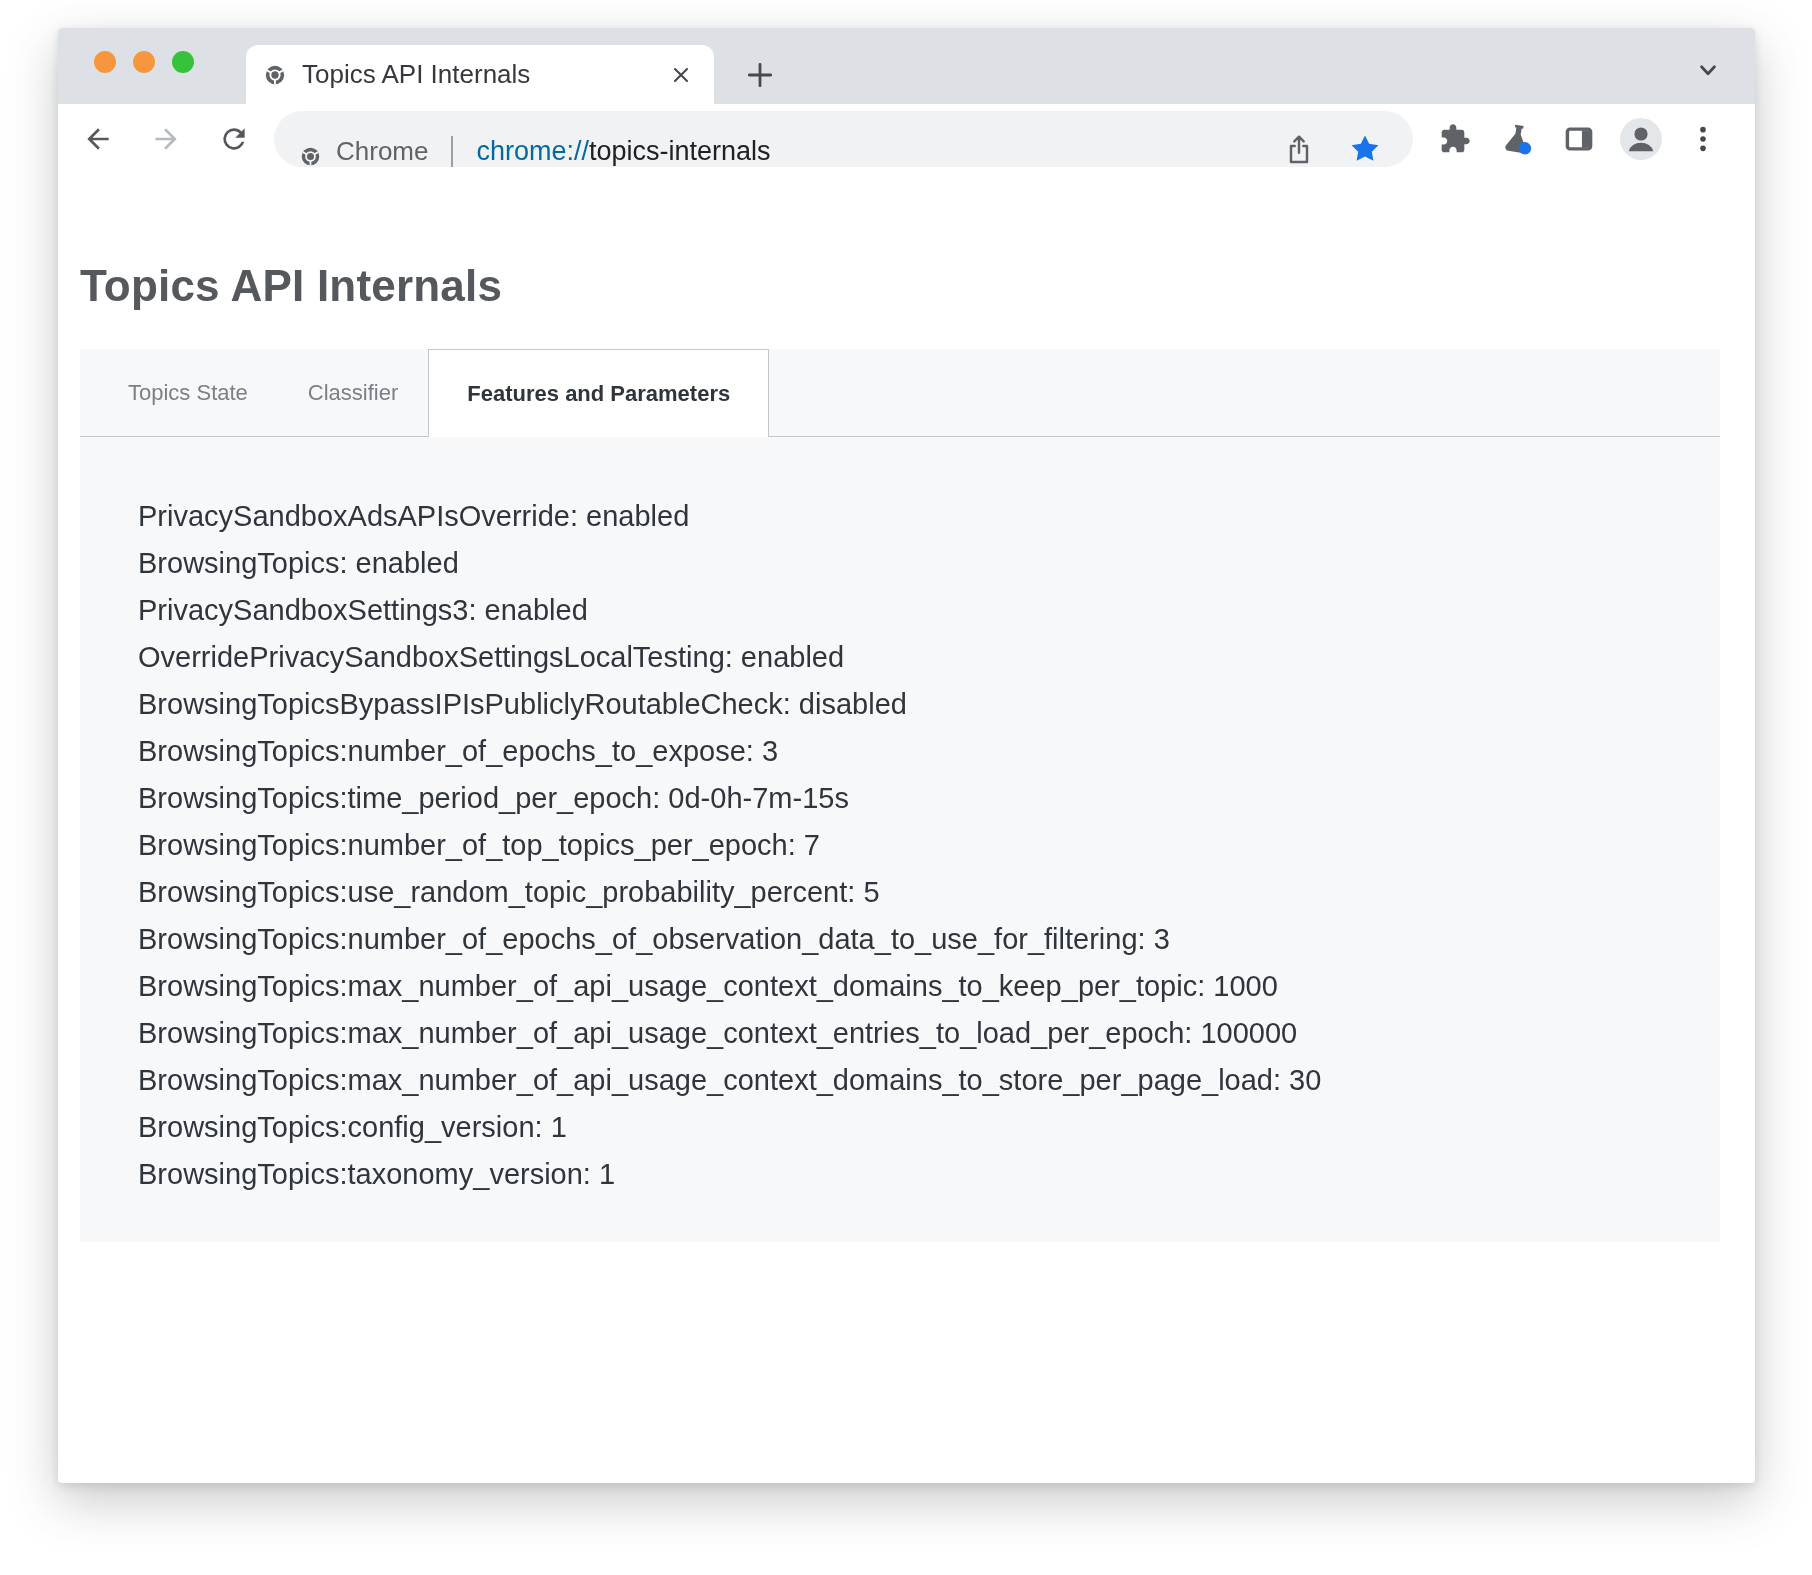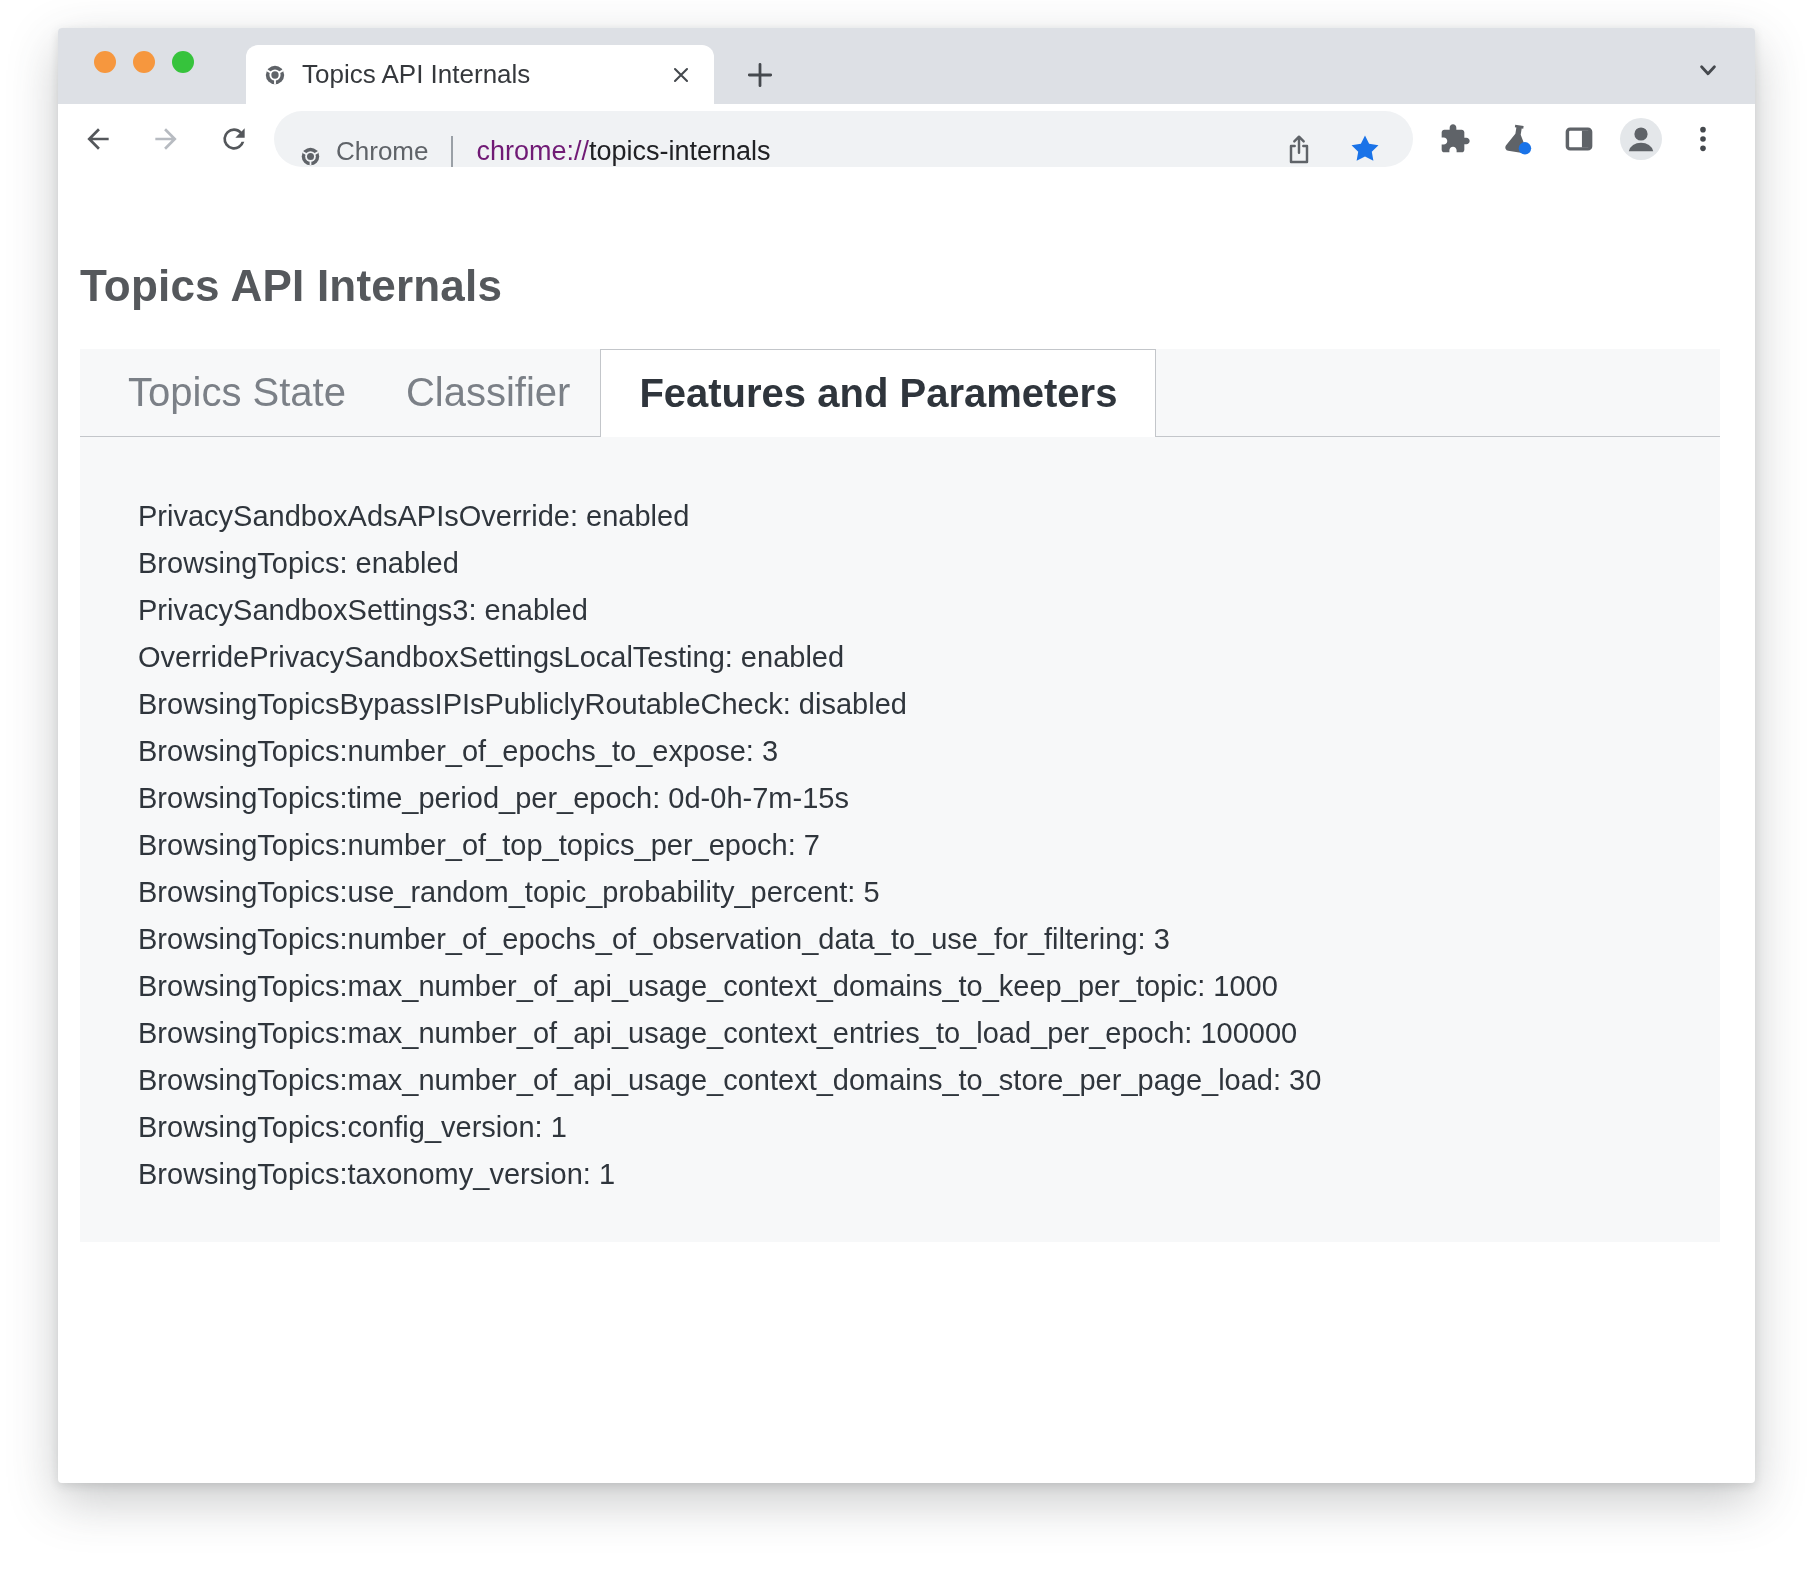--- a/index.html
+++ b/index.html
@@ -33,33 +33,33 @@
   .navbtn { width:44px; height:44px; }
   .navbtn + .navbtn { margin-left:24px; }
   .omnibox {
     margin-left:18px; width:1139px; height:56px; border-radius:28px;
     background:#f0f2f4; display:flex; align-items:flex-end; padding:0 30px 0 26px;
   }
   .omni-logo { width:21px; height:21px; flex:0 0 auto; }
   .omni-product { font-size:26px; color:#5f6368; margin-left:15px; white-space:nowrap; }
   .omni-sep { width:2px; height:31px; background:#9aa0a6; margin:0 23px; flex:0 0 auto; }
   .omni-url { font-size:27px; white-space:nowrap; }
-  .omni-url .scheme { color:#701a75; }
+  .omni-url .scheme { color:#0369a1; }
   .omni-url .host { color:#202124; font-weight:500; }
   .omni-actions { margin-left:auto; display:flex; align-items:center; gap:30px; }
   .omni-actions .iconbtn { width:36px; height:36px; }
   .chrome-actions { margin-left:20px; display:flex; align-items:center; gap:18px; }
   .chrome-actions .iconbtn { width:44px; height:44px; }
   
   .page { padding:86px 0 0 22px; }
   .page h1 { margin:0; font-size:44px; line-height:51px; font-weight:700; color:#55585c; letter-spacing:.2px; }
   .panel { margin-top:38px; width:1640px; height:893px; background:#f7f8f9; }
   .tabrow { display:flex; align-items:stretch; height:88px; border-bottom:1px solid #c3c6ca; padding-left:18px; }
   .ptab {
-    display:flex; align-items:center; padding:0 30px; font-size:40px;
+    display:flex; align-items:center; padding:0 30px; font-size:22px;
     color:#7b8087; cursor:pointer; white-space:nowrap;
   }
   .ptab.selected {
     position:relative; align-self:flex-start; height:88px;
     background:#ffffff; border:1px solid #c3c6ca; border-bottom:none;
     font-weight:700; color:#2f353c; padding:0 38px; z-index:1;
   }
   .params { padding:56px 0 0 58px; }
   .param-line { font-size:29px; line-height:47px; color:#2f353c; white-space:nowrap; }
 </style>

